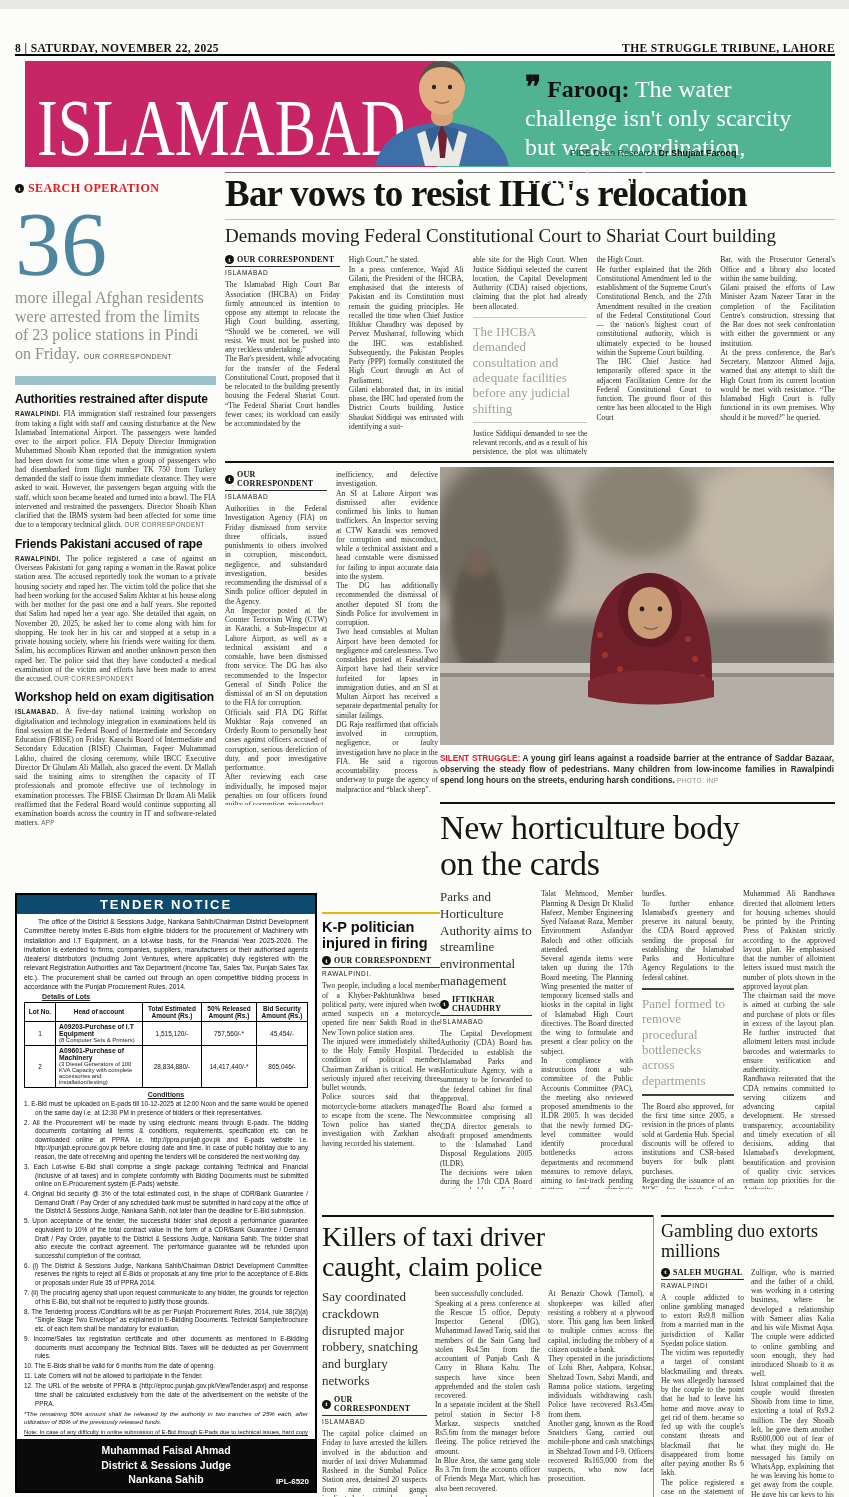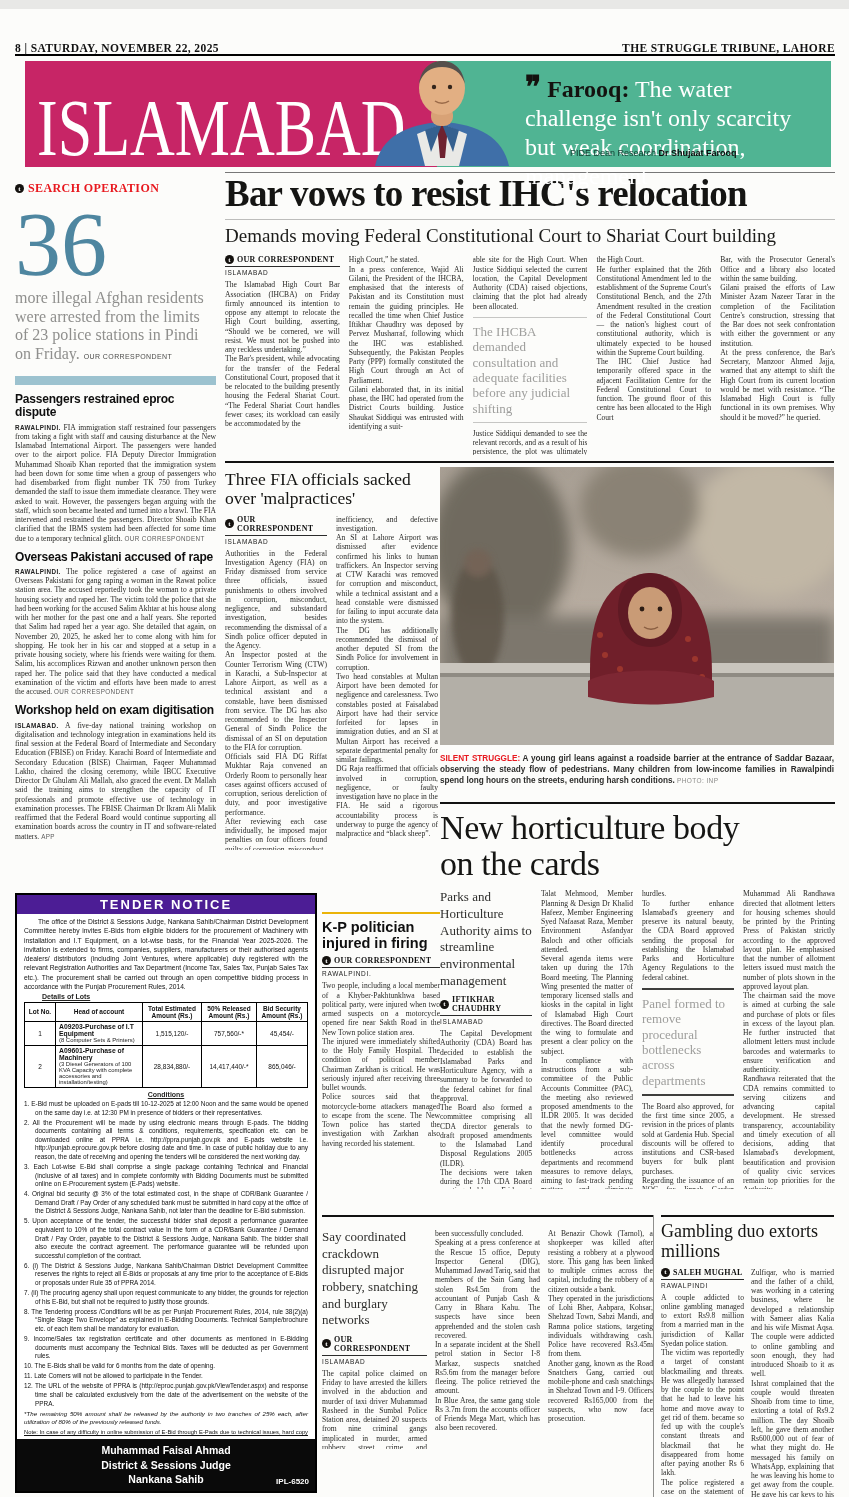--- a/index.html
+++ b/index.html
@@ -75,21 +75,21 @@
   .killers-headline{font:28px/1.08 "Liberation Serif",serif;color:#151513;white-space:pre-line;letter-spacing:-.3px;}
   .killers .cols{margin-top:7px;height:220px;gap:8px;}
   
   .gambling{position:absolute;left:661px;top:1206px;width:173px;border-top:2px solid #111;padding-top:5px;}
   .gambling-headline{font:18px/1.1 "Liberation Serif",serif;color:#151513;white-space:pre-line;}
   .gambling .cols{margin-top:6px;height:235px;gap:7px;}
   .vrule{position:absolute;left:653px;top:1206px;width:1px;height:291px;background:#8f8f8d;}
   
   .tender{position:absolute;left:15px;top:884px;width:302px;height:600px;border:2px solid #000;background:#fff;
           font-family:"Liberation Sans",sans-serif;box-sizing:border-box;padding:0 0 0 0;overflow:hidden;}
-  .tender-header{background:#4c1d95;color:#fff;text-align:center;font:bold 13px "Liberation Sans",sans-serif;
+  .tender-header{background:#0c4a6e;color:#fff;text-align:center;font:bold 13px "Liberation Sans",sans-serif;
                  letter-spacing:2px;padding:2px 0;}
   .tender-body{padding:3px 7px;}
   .tender-intro{font-size:6.7px;line-height:1.38;text-align:justify;color:#111;}
   .tender-intro .ind{display:inline-block;width:14px;}
   .lots-label{font:bold 7px "Liberation Sans",sans-serif;text-decoration:underline;margin:2px 0 2px 18px;}
   .tender table{width:100%;border-collapse:collapse;font-size:6.5px;color:#111;}
   .tender th,.tender td{border:1px solid #000;padding:1.5px 3px;vertical-align:middle;}
   .tender th{font-weight:bold;text-align:center;line-height:1.15;}
   .td-c{text-align:center;}
   .lot-head{font-weight:bold;font-size:6.8px;}
@@ -137,25 +137,25 @@
   <div class="left-rail">
     <div class="kicker">
         <span class="t-icon">t</span>
         <span>SEARCH OPERATION</span>
       </div>
     <div class="big-number">36</div>
     <div class="deck"><span>more illegal Afghan residents were arrested from the limits of 23 police stations in Pindi on Friday. </span><span class="credit">OUR CORRESPONDENT</span></div>
     <div class="teal-bar"></div>
     <div>
         <div class="brief">
-        <div class="brief-title">Passengers restrained eproc dispute</div>
+        <div class="brief-title">Authorities restrained after dispute</div>
         <div class="flow"><span class="dl">RAWALPINDI.</span> <span>FIA immigration staff restrained four passengers from taking a fight with staff and causing disturbance at the New Islamabad International Airport. The passengers were handed over to the airport police. FIA Deputy Director Immigration Muhammad Shoaib Khan reported that the immigration system had been down for some time when a group of passengers who had disembarked from flight number TK 750 from Turkey demanded the staff to issue them immediate clearance. They were asked to wait. However, the passengers began arguing with the staff, which soon became heated and turned into a brawl. The FIA intervened and restrained the passengers. Director Shoaib Khan clarified that the IBMS system had been affected for some time due to a temporary technical glitch. </span><span class="credit">OUR CORRESPONDENT</span></div>
       </div>
         <div class="brief">
-        <div class="brief-title">Overseas Pakistani accused of rape</div>
+        <div class="brief-title">Friends Pakistani accused of rape</div>
         <div class="flow"><span class="dl">RAWALPINDI.</span> <span>The police registered a case of against an Overseas Pakistani for gang raping a woman in the Rawat police station area. The accused reportedly took the woman to a private housing society and raped her. The victim told the police that she had been working for the accused Salim Akhtar at his house along with her mother for the past one and a half years. She reported that Salim had raped her a year ago. She detailed that again, on November 20, 2025, he asked her to come along with him for shopping. He took her in his car and stopped at a setup in a private housing society, where his friends were waiting for them. Salim, his accomplices Rizwan and another unknown person then raped her. The police said that they have conducted a medical examination of the victim and efforts have been made to arrest the accused. </span><span class="credit">OUR CORRESPONDENT</span></div>
       </div>
         <div class="brief">
         <div class="brief-title">Workshop held on exam digitisation</div>
         <div class="flow"><span class="dl">ISLAMABAD.</span> <span>A five-day national training workshop on digitalisation and technology integration in examinations held its final session at the Federal Board of Intermediate and Secondary Education (FBISE) on Friday. Karachi Board of Intermediate and Secondary Education (BISE) Chairman, Faqeer Muhammad Lakho, chaired the closing ceremony, while IBCC Executive Director Dr Ghulam Ali Mallah, also graced the event. Dr Mallah said the training aims to strengthen the capacity of IT professionals and promote effective use of technology in examination processes. The FBISE Chairman Dr Ikram Ali Malik reaffirmed that the Federal Board would continue supporting all examination boards across the country in IT and software-related matters. </span><span class="credit">APP</span></div>
       </div>
       </div>
   </div>
 
   <div class="lead">
@@ -190,22 +190,20 @@
           <div class="bt">Bar, with the Prosecutor General's Office and a library also located within the same building.
 Gilani praised the efforts of Law Minister Azam Nazeer Tarar in the completion of the Facilitation Centre's construction, stressing that the Bar does not seek confrontation with either the government or any institution.
 At the press conference, the Bar's Secretary, Manzoor Ahmed Jajja, warned that any attempt to shift the High Court from its current location would be met with resistance. “The Islamabad High Court is fully functional in its own premises. Why should it be moved?” he queried.</div>
         </div>
     </div>
   </div>
 
   <div class="rule" style="left:225px;top:452px;width:609px;height:2px;"></div>
 
   <div class="fia">
-    <div class="fia-headline">Three FIA officials sacked
-over 'malpractices'</div>
     <div class="cols">
       <div class="col">
         <div class="byline">
             <span class="t-icon">t</span>
             <span>OUR CORRESPONDENT</span>
           </div>
         <div class="dateline-sm">ISLAMABAD</div>
         <div class="bt">Authorities in the Federal Investigation Agency (FIA) on Friday dismissed from service three officials, issued punishments to others involved in corruption, misconduct, negligence, and substandard investigation, besides recommending the dismissal of a Sindh police officer deputed in the Agency.
 An Inspector posted at the Counter Terrorism Wing (CTW) in Karachi, a Sub-Inspector at Lahore Airport, as well as a technical assistant and a constable, have been dismissed from service. The DG has also recommended to the Inspector General of Sindh Police the dismissal of an SI on deputation to the FIA for corruption.
 Officials said FIA DG Riffat Mukhtar Raja convened an Orderly Room to personally hear cases against officers accused of corruption, serious dereliction of duty, and poor investigative performance.
@@ -312,20 +310,22 @@
         <span class="t-icon">t</span>
         <span>OUR CORRESPONDENT</span>
       </div>
     <div class="dateline-sm">RAWALPINDI.</div>
     <div class="bt">Two people, including a local member of a Khyber-Pakhtunkhwa based political party, were injured when two armed suspects on a motorcycle opened fire near Sakth Road in the New Town police station area.
 The injured were immediately shifted to the Holy Family Hospital. The condition of political member Chairman Zarkhan is critical. He was seriously injured after receiving three bullet wounds.
 Police sources said that the motorcycle-borne attackers managed to escape from the scene. The New Town police has started the investigation with Zarkhan also having recorded his statement.</div>
   </div>
 
   <div class="killers">
+    <div class="killers-headline">Killers of taxi driver
+caught, claim police</div>
     <div class="cols">
       <div class="col">
         <div class="standfirst">Say coordinated crackdown disrupted major robbery, snatching and burglary networks</div>
         <div class="byline">
             <span class="t-icon">t</span>
             <span>OUR CORRESPONDENT</span>
           </div>
         <div class="dateline-sm">ISLAMABAD</div>
         <div class="bt">The capital police claimed on Friday to have arrested the killers involved in the abduction and murder of taxi driver Muhammad Rasheed in the Sumbal Police Station area, detained 20 suspects from nine criminal gangs implicated in murder, armed robbery, street crime, and burglary, and recovered gold jewellery valued at Rs20 million. In total, 36 cases have</div>
       </div>

